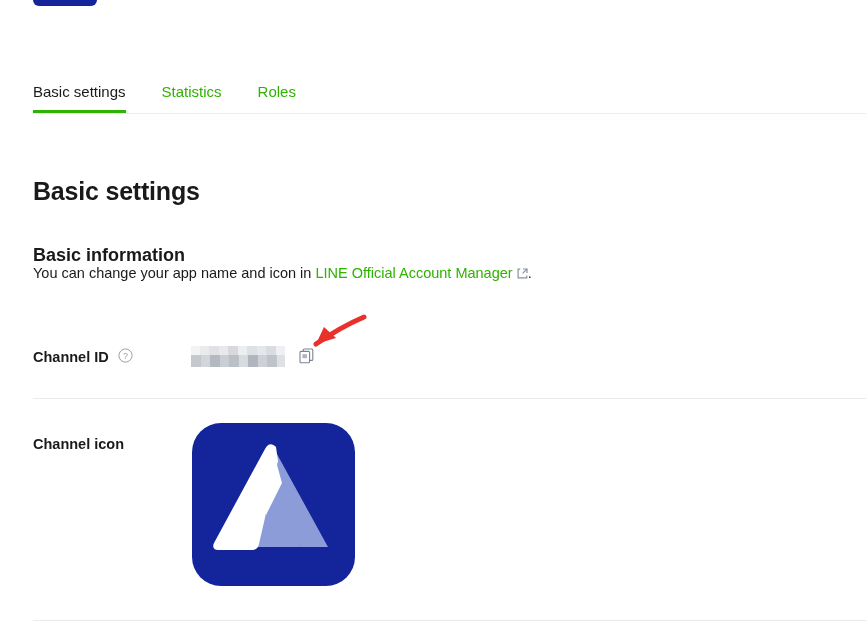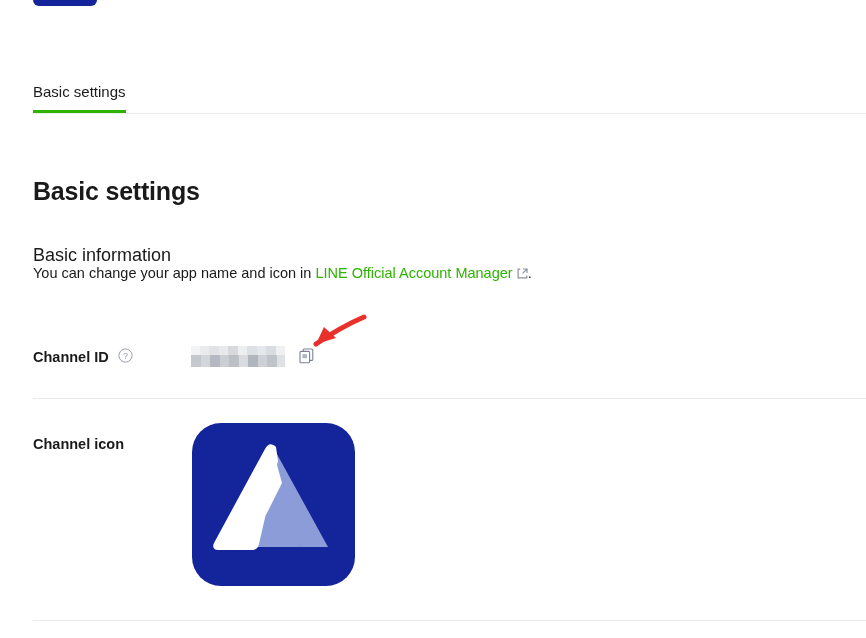--- a/index.html
+++ b/index.html
@@ -77,21 +77,21 @@
     font-weight: bold;
     line-height: 30px;
     letter-spacing: -0.2px;
     color: #1a1a1a;
   }
   .section-title {
     position: absolute;
     left: 33px;
     top: 229px;
     font-size: 18px;
-    font-weight: normal;
+    font-weight: bold;
     line-height: 22px;
     color: #1a1a1a;
   }
   .section-desc {
     position: absolute;
     left: 33px;
     top: 264px;
     font-size: 14.5px;
     line-height: 19px;
     color: #1a1a1a;
@@ -201,20 +201,22 @@
   #divider-2 { top: 620px; }
 </style>
 </head>
 <body>
 
 <div class="top-cut-pill"></div>
 
 <div class="tabbar-underline"></div>
 <nav class="tabs">
   <div class="tab active">Basic settings</div>
+  <div class="tab">Statistics</div>
+  <div class="tab">Roles</div>
 </nav>
 
 <h1 class="page-title">Basic settings</h1>
 <h2 class="section-title">Basic information</h2>
 
 <div class="section-desc">
   <span>You can change your app name and icon in </span><a href="#">LINE Official Account Manager</a><span class="ext-icon"><svg viewBox="0 0 11 11" width="11" height="11">
       <path d="M3.2 1.2 H1.1 V9.9 H9.8 V7.6" fill="none" stroke="#8b92a0" stroke-width="1.2"></path>
       <path d="M6.0 1.0 H10.0 V5.0" fill="none" stroke="#8b92a0" stroke-width="1.2"></path>
       <path d="M10.0 1.0 L5.6 5.4" fill="none" stroke="#8b92a0" stroke-width="1.2"></path>

